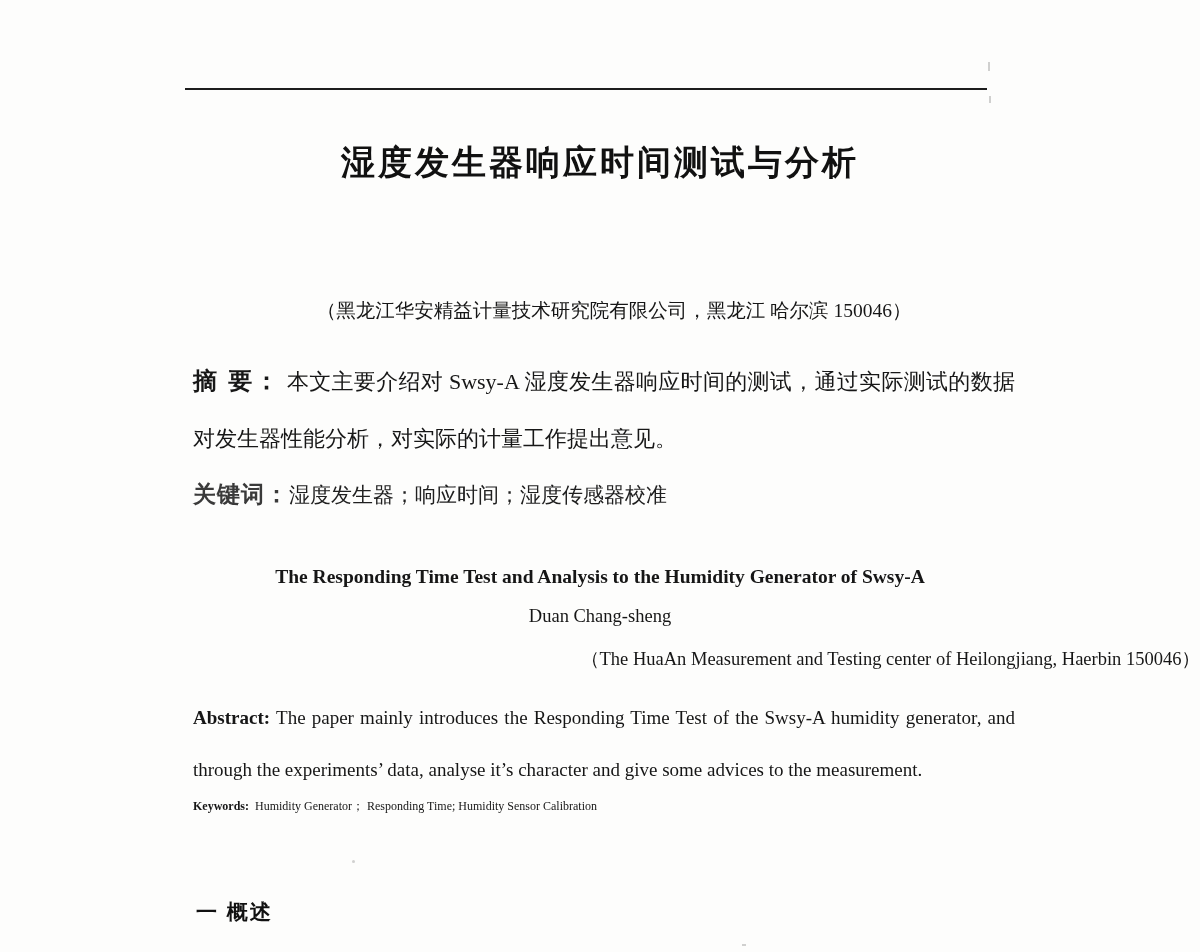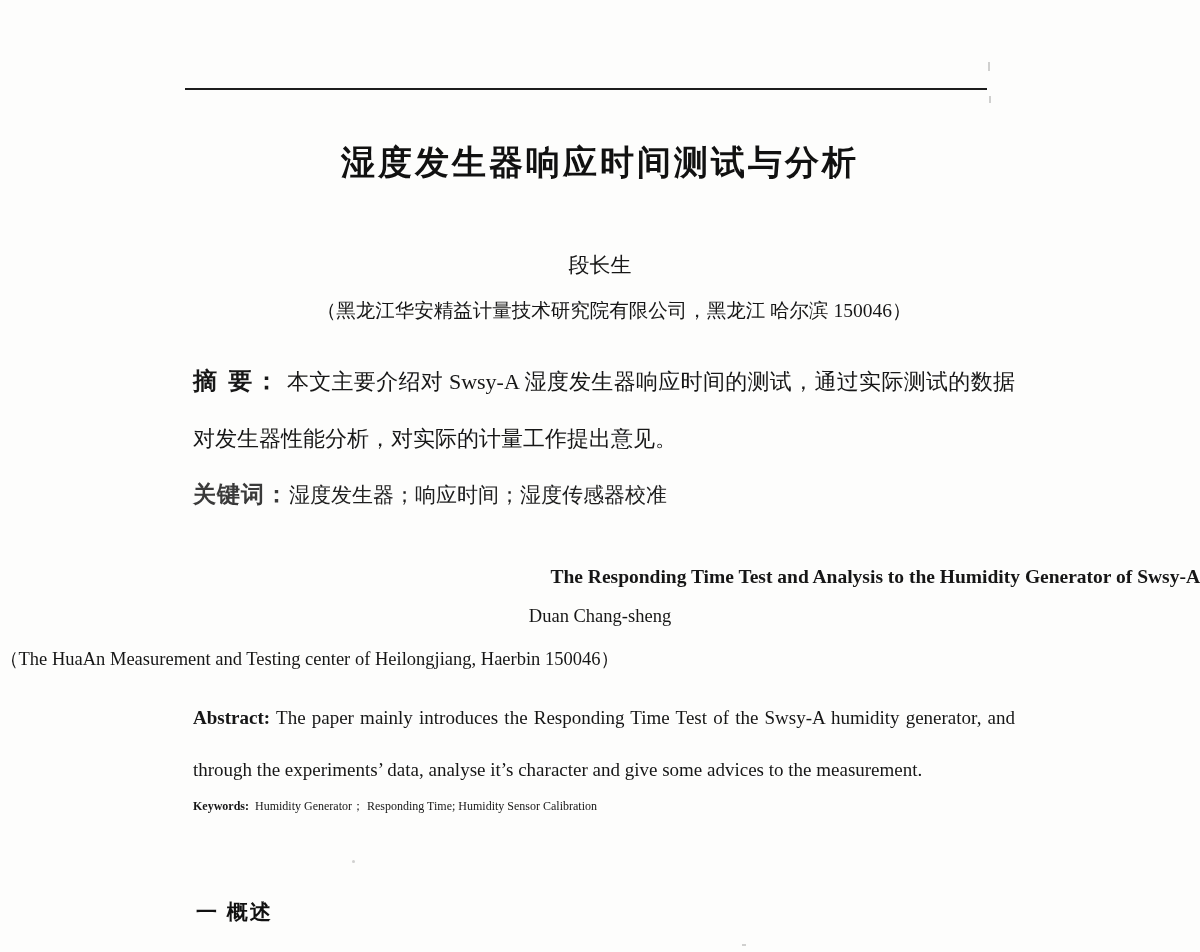--- a/index.html
+++ b/index.html
@@ -84,36 +84,36 @@
     font-size: 23px;
     font-weight: 600;
     color: #3a3a3a;
     letter-spacing: 1px;
     margin-right: 0;
   }
   .title-en {
     position: absolute;
     top: 566px; left: 0;
     width: 100%;
-    text-align: right;
+    text-align: center;
     font-size: 19.5px;
     font-weight: bold;
   }
   .author-en {
     position: absolute;
     top: 606px; left: 0;
     width: 100%;
     text-align: center;
     font-size: 18.5px;
   }
   .affil-en {
     position: absolute;
     top: 646px; left: 0;
     width: 100%;
-    text-align: left;
+    text-align: right;
     font-size: 18.5px;
   }
   .abstract-en {
     position: absolute;
     top: 692px; left: 193px;
     width: 822px;
     font-size: 19px;
     line-height: 52px;
     text-align: justify;
   }
@@ -149,21 +149,20 @@
 </head>
 <body>
 
 <div class="page">
 
 
   <div class="rule"></div>
 
   <h1 class="title-cn heiti">湿度发生器响应时间测试与分析</h1>
 
-  <div class="author-cn">段长生</div>
 
   <div class="affil-cn">（黑龙江华安精益计量技术研究院有限公司，黑龙江 哈尔滨 150046）</div>
 
   <p class="abstract-cn">
     <span class="label heiti">摘 要：</span><span>本文主要介绍对 Swsy-A 湿度发生器响应时间的测试，通过实际测试的数据对发生器性能分析，对实际的计量工作提出意见。</span>
   </p>
 
   <p class="keywords-cn">
     <span class="label heiti">关键词：</span><span>湿度发生器；响应时间；湿度传感器校准</span>
   </p>

